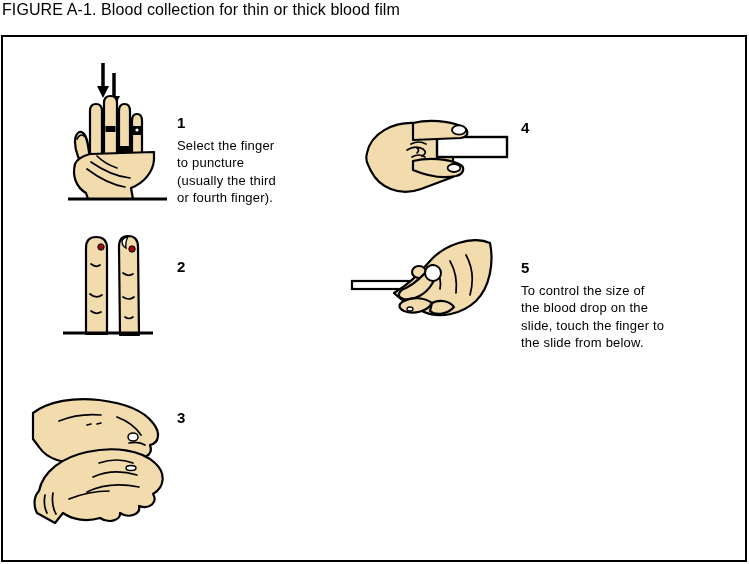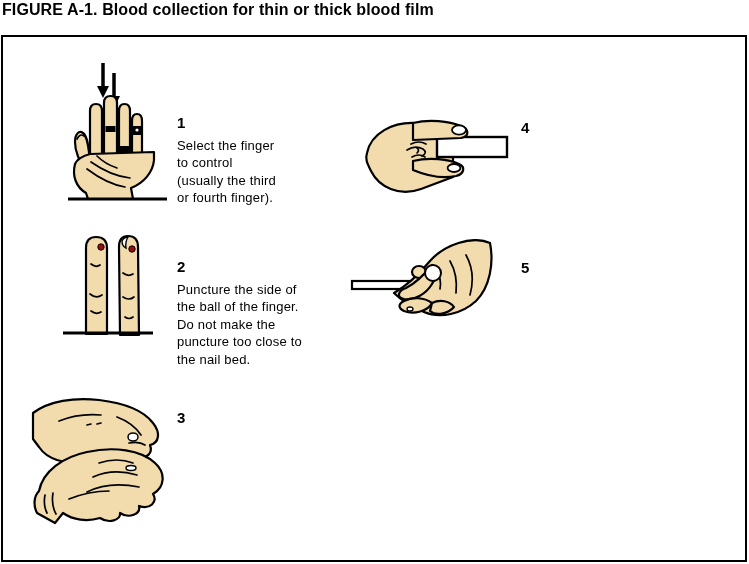--- a/index.html
+++ b/index.html
@@ -2,21 +2,21 @@
 <html style="--skin: #f2dcae; --ink: #000000; --puncture_dot: #9c0d0d; --slide: #ffffff;"><head>
 <meta charset="utf-8">
 <style>
   html,body{margin:0;padding:0;}
   body{
     width:749px;height:564px;position:relative;background:#fff;
     font-family:"Liberation Sans",sans-serif;color:#000;overflow:hidden;
   }
   .title{
     position:absolute;left:2px;top:1px;
-    font-size:16px;font-weight:bold;letter-spacing:.1px;white-space:nowrap;
+    font-size:16px;font-weight:normal;letter-spacing:.1px;white-space:nowrap;
   }
   .frame{
     position:absolute;left:1px;top:35px;width:742px;height:523px;
     border:2px solid #000;background:#fff;
   }
   .ill{position:absolute;}
   .step{position:absolute;}
   .step .num{font-size:15px;font-weight:bold;line-height:15px;}
   .step .txt{
     margin-top:7px;font-size:13px;line-height:17.4px;
@@ -109,39 +109,38 @@
     <path class="sk" d="M94,26 C86,36 78,44 68,49 C60,52 58,58 66,60 C76,62 88,55 94,45 C99,37 99,31 94,26 Z"></path>
     <circle cx="95" cy="34" r="8" fill="#fff" stroke="#000" stroke-width="2"></circle>
     <path class="sk" d="M66,62 C74,58 86,58 94,64 C90,72 76,76 66,72 C60,69 60,65 66,62 Z"></path>
     <path class="sk" d="M94,64 C102,60 112,62 116,68 C110,75 98,77 92,72 Z"></path>
     <ellipse cx="72" cy="70" rx="3" ry="2" fill="#fff" stroke="#000" stroke-width="1.3"></ellipse>
   </svg>
 
   <div class="step" style="left:174px;top:78px">
     <div class="num">1</div>
     <div class="txt">Select the finger
-to control
+to puncture
 (usually the third
 or fourth finger).</div>
   </div>
 
   <div class="step" style="left:174px;top:222px">
     <div class="num">2</div>
-    <div class="txt">Puncture the side of
-the ball of the finger.
-Do not make the
-puncture too close to
-the nail bed.</div>
   </div>
 
   <div class="step" style="left:174px;top:373px">
     <div class="num">3</div>
   </div>
 
   <div class="step" style="left:518px;top:83px">
     <div class="num">4</div>
   </div>
 
   <div class="step" style="left:518px;top:223px">
     <div class="num">5</div>
+    <div class="txt">To control the size of
+the blood drop on the
+slide, touch the finger to
+the slide from below.</div>
   </div>
 
 </div>
 
 </body></html>

